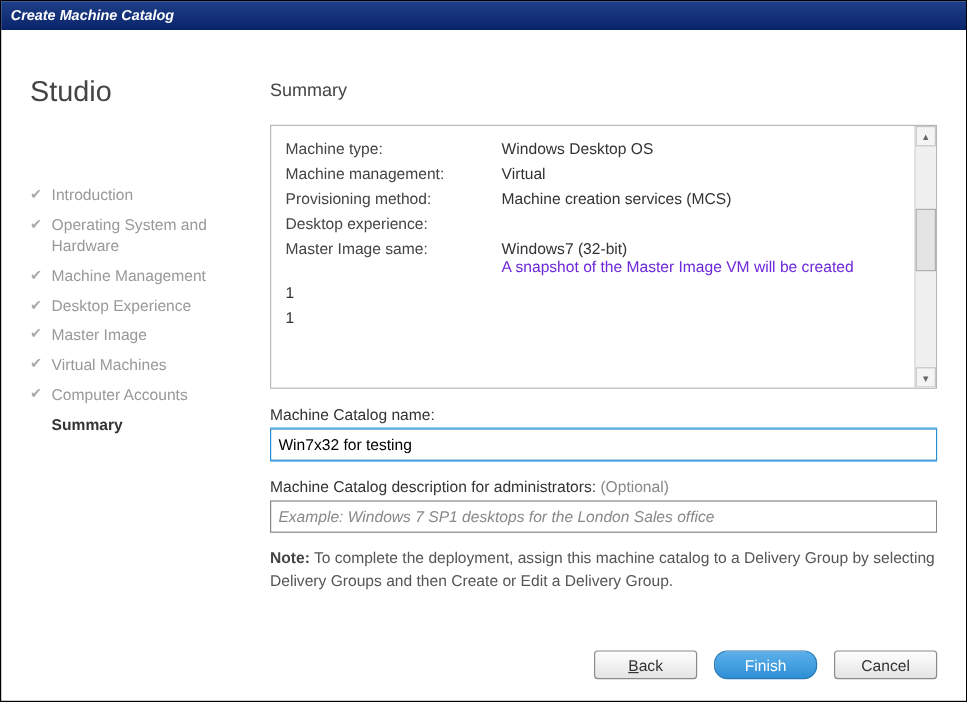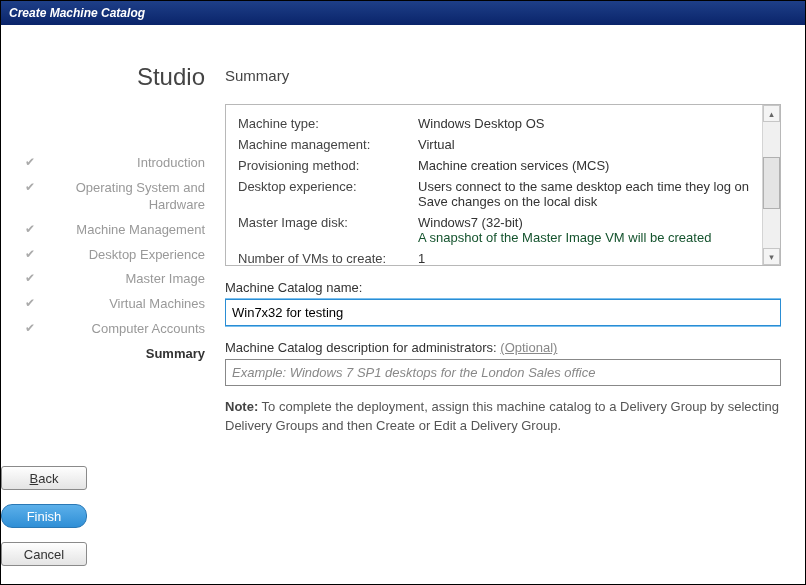--- a/index.html
+++ b/index.html
@@ -37,21 +37,20 @@
     flex-direction: row;
     overflow: hidden;
     padding: 24px 24px 12px 24px;
     box-sizing: border-box;
     position: relative;
   }
   .sidebar {
     width: 180px;
     flex-shrink: 0;
     padding-right: 20px;
-    text-align: right;
   }
   .studio-title {
     font-size: 24px;
     font-weight: 300;
     color: #444;
     margin: 14px 0 60px 0;
     font-family: "Segoe UI Light","Segoe UI",sans-serif;
   }
   .step-list {
     list-style: none;
@@ -137,30 +136,29 @@
   }
   .kv .k {
     width: 180px;
     color: #444;
     flex-shrink: 0;
   }
   .kv .v {
     color: #333;
   }
   .kv .v .sub {
-    color: #14532d;
+    color: #6d28d9;
   }
   .label {
     margin-top: 14px;
     margin-bottom: 4px;
     color: #333;
   }
   .label .opt {
     color: #888;
-    text-decoration: underline;
   }
   input.text {
     width: 100%;
     box-sizing: border-box;
     padding: 5px 6px;
     font-family: inherit;
     font-size: 13px;
     border: 1px solid #888;
   }
   input.text.focused {
@@ -176,21 +174,20 @@
     margin-top: 12px;
     color: #555;
     line-height: 1.45;
   }
   .note b { color: #444; }
   .footer {
     display: flex;
     justify-content: flex-end;
     gap: 14px;
     padding: 18px 24px 18px 0;
-    flex-direction: column;
   }
   .btn {
     width: 86px;
     height: 24px;
     border: 1px solid #8a8a8a;
     background: linear-gradient(to bottom, #fefefe, #e4e4e4);
     font-family: inherit;
     font-size: 13px;
     color: #333;
     cursor: pointer;
@@ -238,28 +235,26 @@
           <div class="kv">
               <div class="k">Machine management:</div>
               <div class="v">Virtual</div>
             </div>
           <div class="kv">
               <div class="k">Provisioning method:</div>
               <div class="v">Machine creation services (MCS)</div>
             </div>
           <div class="kv">
               <div class="k">Desktop experience:</div>
-              <div class="v"><span>Users connect to the same desktop each time they log on</span><br><span>Save changes on the local disk</span></div>
-            </div>
-          <div class="kv">
-              <div class="k">Master Image disk:</div>
+            </div>
+          <div class="kv">
+              <div class="k">Master Image same:</div>
               <div class="v"><span>Windows7 (32-bit)</span><br><span class="sub">A snapshot of the Master Image VM will be created</span></div>
             </div>
           <div class="kv">
-              <div class="k">Number of VMs to create:</div>
               <div class="v">1</div>
             </div>
           <div class="kv">
               <div class="v">1</div>
             </div>
         </div>
         <div class="scrollbar">
           <div class="sb-btn">▴</div>
           <div class="sb-track">
             <div class="sb-thumb"></div>

